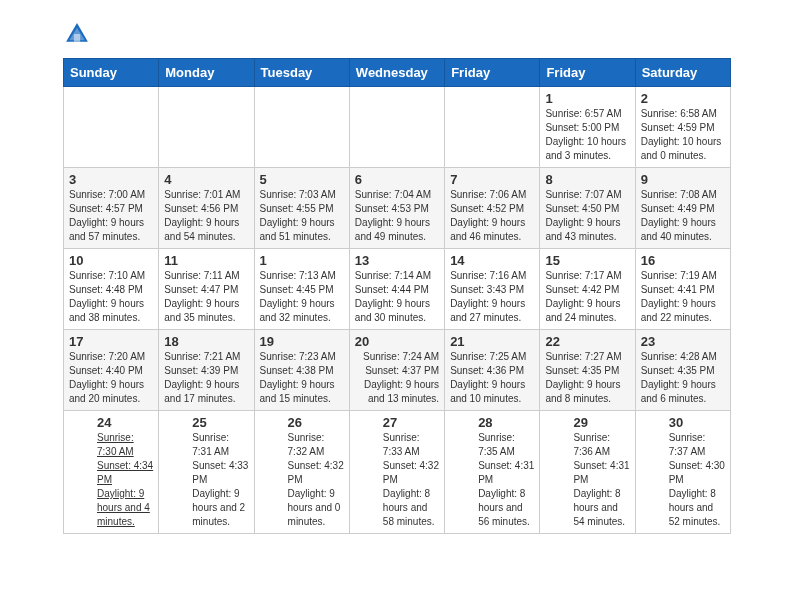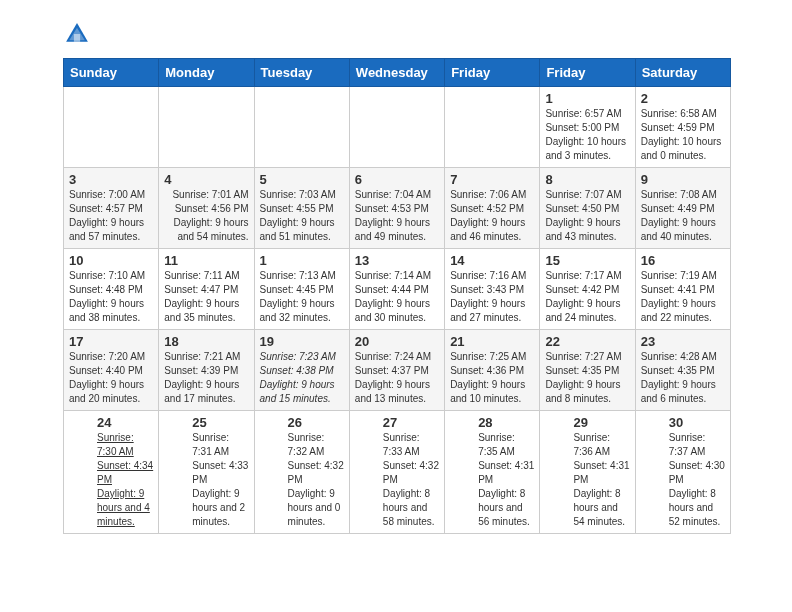--- a/index.html
+++ b/index.html
@@ -157,21 +157,21 @@
         </tr>
         <tr>
           <td>
             <span class="day-number">3</span>
             <div class="day-info" style="white-space: pre-line;">Sunrise: 7:00 AM
 Sunset: 4:57 PM
 Daylight: 9 hours and 57 minutes.</div>
           </td>
           <td>
             <span class="day-number">4</span>
-            <div class="day-info" style="white-space: pre-line; text-align: right;">Sunrise: 7:01 AM
+            <div class="day-info" style="white-space: pre-line;">Sunrise: 7:01 AM
 Sunset: 4:56 PM
 Daylight: 9 hours and 54 minutes.</div>
           </td>
           <td>
             <span class="day-number">5</span>
             <div class="day-info" style="white-space: pre-line;">Sunrise: 7:03 AM
 Sunset: 4:55 PM
 Daylight: 9 hours and 51 minutes.</div>
           </td>
           <td>
@@ -251,27 +251,27 @@
 Daylight: 9 hours and 20 minutes.</div>
           </td>
           <td>
             <span class="day-number">18</span>
             <div class="day-info" style="white-space: pre-line;">Sunrise: 7:21 AM
 Sunset: 4:39 PM
 Daylight: 9 hours and 17 minutes.</div>
           </td>
           <td>
             <span class="day-number">19</span>
-            <div class="day-info" style="white-space: pre-line; font-style: italic;">Sunrise: 7:23 AM
+            <div class="day-info" style="white-space: pre-line;">Sunrise: 7:23 AM
 Sunset: 4:38 PM
 Daylight: 9 hours and 15 minutes.</div>
           </td>
           <td>
             <span class="day-number">20</span>
-            <div class="day-info" style="white-space: pre-line;">Sunrise: 7:24 AM
+            <div class="day-info" style="white-space: pre-line; text-align: right;">Sunrise: 7:24 AM
 Sunset: 4:37 PM
 Daylight: 9 hours and 13 minutes.</div>
           </td>
           <td>
             <span class="day-number">21</span>
             <div class="day-info" style="white-space: pre-line;">Sunrise: 7:25 AM
 Sunset: 4:36 PM
 Daylight: 9 hours and 10 minutes.</div>
           </td>
           <td>

